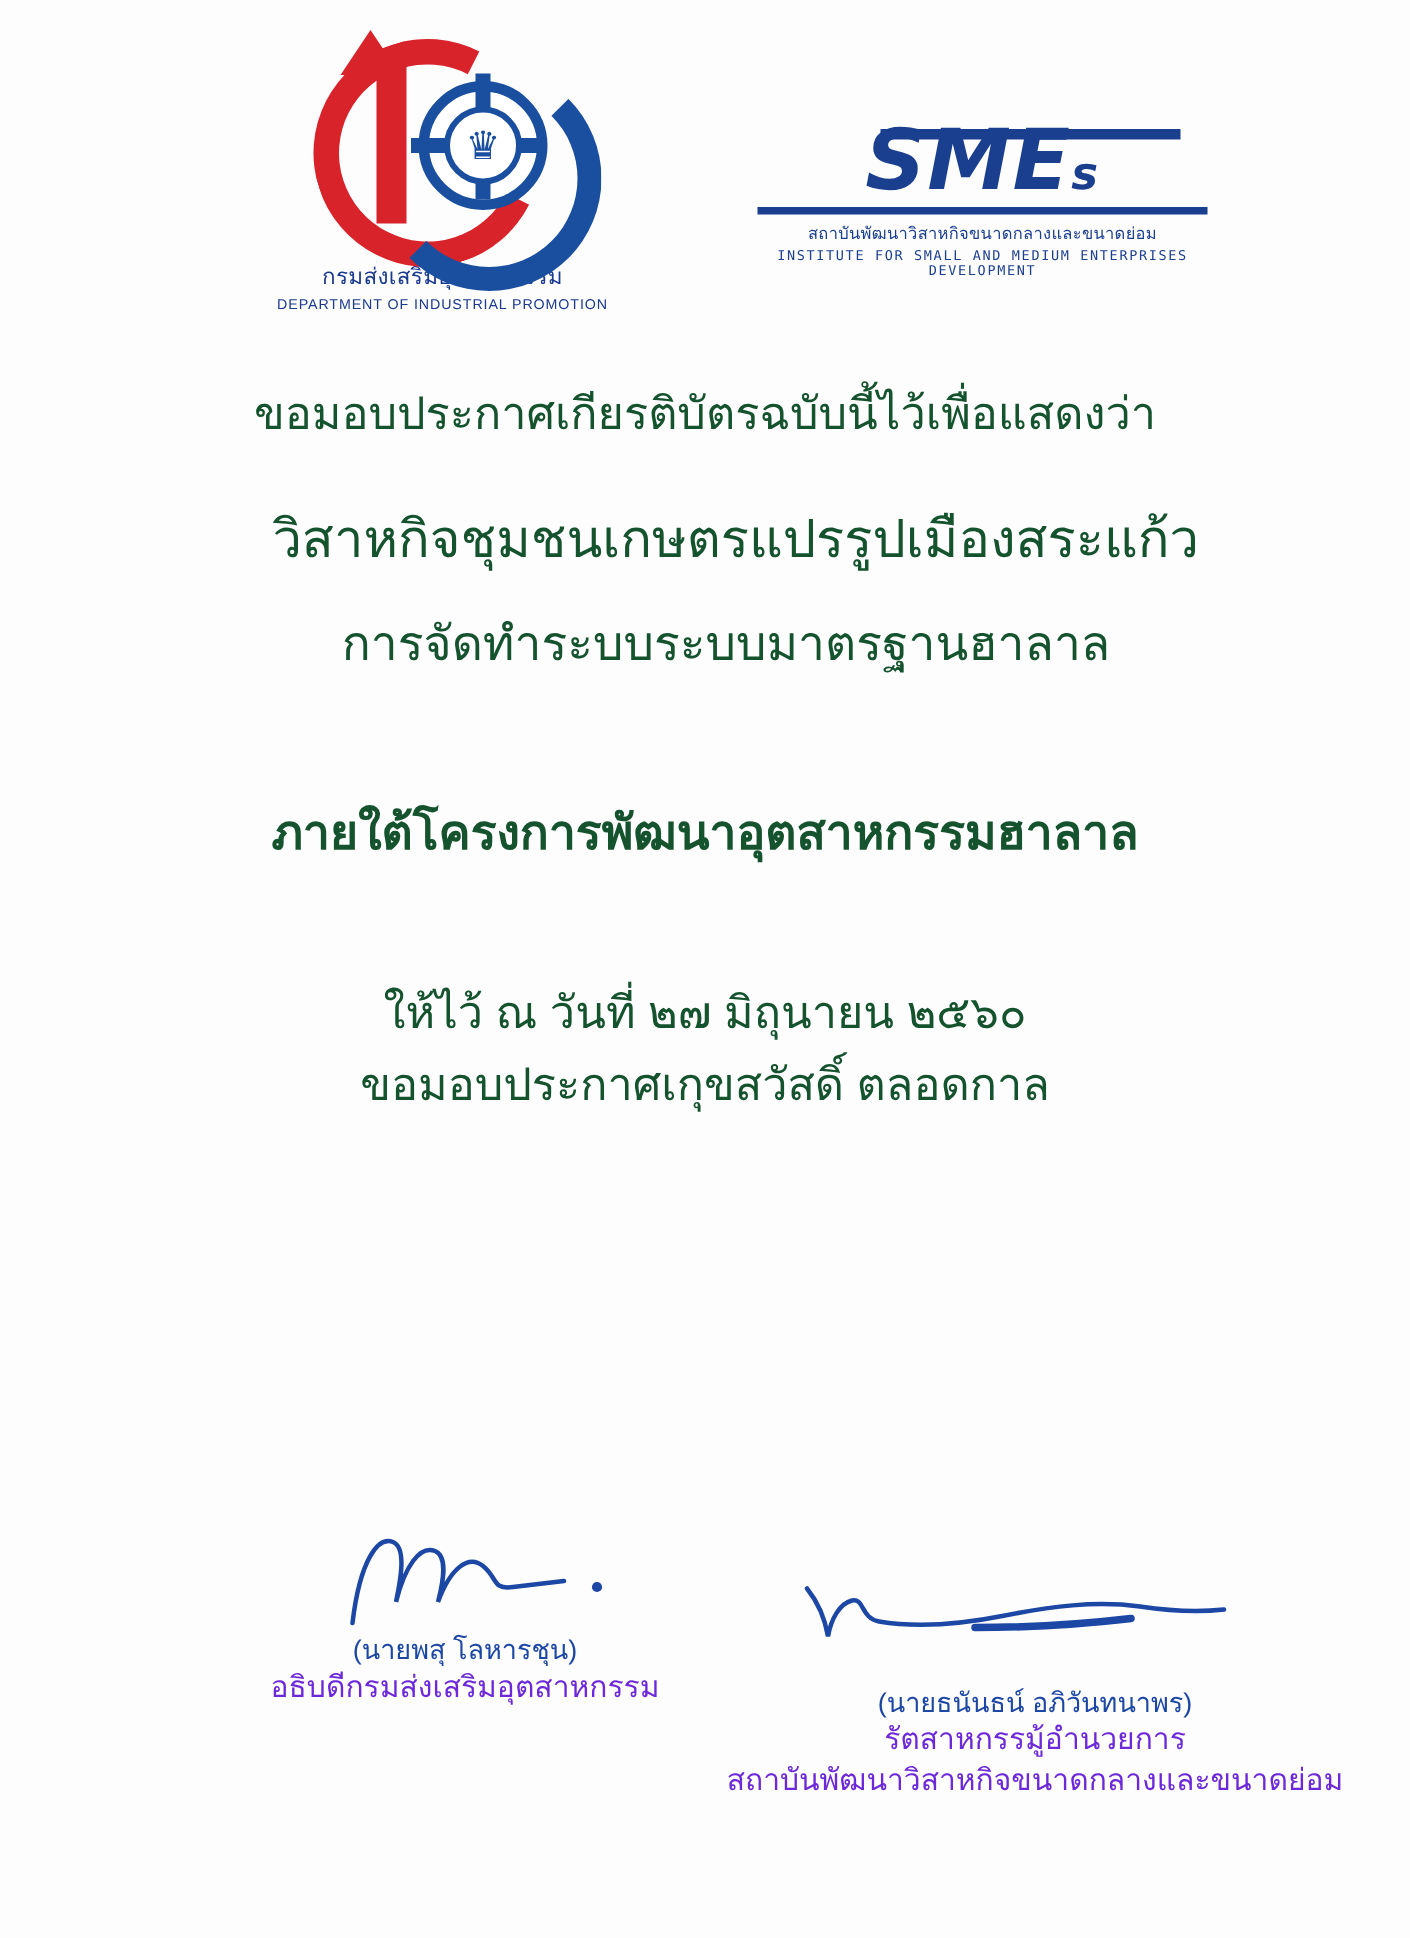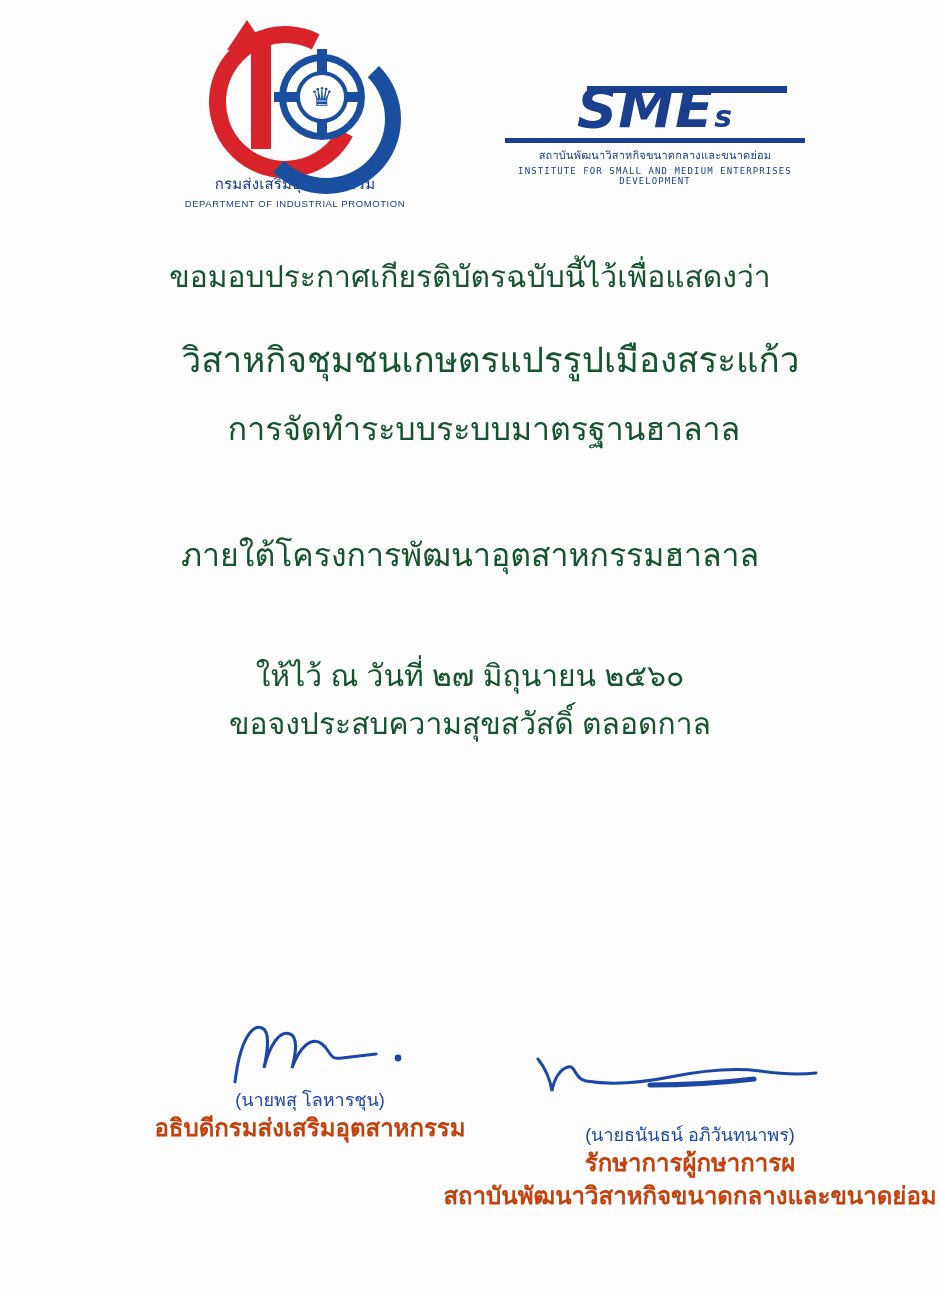--- a/index.html
+++ b/index.html
@@ -209,21 +209,21 @@
     text-align: center;
   }
   .line {
     color: #14532d;
     line-height: 1.25;
   }
   .l-intro   { font-size: 30px; margin-bottom: 42px; }
   .l-name    { font-size: 35px; margin-bottom: 28px; margin-left: 41px; }
   .l-passed  { font-size: 32px; font-weight: bold; margin-bottom: 24px; }
   .l-activity{ font-size: 32px; margin-bottom: 86px; padding-left: 28px; }
-  .l-project { font-size: 32px; font-weight: normal; margin-bottom: 82px; }
+  .l-project { font-size: 32px; font-weight: bold; margin-bottom: 82px; }
   .l-date    { font-size: 30px; margin-bottom: 10px; }
   .l-wish    { font-size: 30px; }
 
   
   .sig-left {
     position: absolute;
     left: 120px;
     top: 1010px;
     width: 380px;
     text-align: center;
@@ -239,24 +239,23 @@
     height: 78px;
     position: relative;
   }
   .sig-mark svg { display: block; margin: 0 auto; }
   .sig-name {
     font-size: 18px;
     color: #1c47a4;
     line-height: 1.35;
   }
   .sig-title {
-    font-size: 24px;
-    color: #c2410c;
+    font-size: 20px;
+    color: #6d28d9;
     line-height: 1.35;
-    font-weight: bold;
   }
 </style>
 </head>
 <body>
 
 <div class="certificate">
 
   <div class="logo-row">
 
     <div class="dip-logo">
@@ -285,21 +284,21 @@
     </div>
 
   </div>
 
   <div class="body-block">
     <div class="line l-intro">ขอมอบประกาศเกียรติบัตรฉบับนี้ไว้เพื่อแสดงว่า</div>
     <div class="line l-name">วิสาหกิจชุมชนเกษตรแปรรูปเมืองสระแก้ว</div>
     <div class="line l-activity">การจัดทำระบบระบบมาตรฐานฮาลาล</div>
     <div class="line l-project">ภายใต้โครงการพัฒนาอุตสาหกรรมฮาลาล</div>
     <div class="line l-date">ให้ไว้ ณ วันที่ ๒๗ มิถุนายน ๒๕๖๐</div>
-    <div class="line l-wish">ขอจงประสบความสุขสวัสดิ์ ตลอดกาล</div>
+    <div class="line l-wish">ขอมอบประกาศเกุขสวัสดิ์ ตลอดกาล</div>
   </div>
 
   <div class="sig-left">
     <div class="sig-mark">
       <svg width="220" height="78" viewBox="0 0 220 78" fill="none">
         <path d="M35 72 C40 30, 52 14, 62 18 C72 22, 66 48, 64 58 C70 34, 80 20, 90 24 C100 28, 94 50, 92 58 C100 36, 112 26, 122 34 C132 42, 128 50, 142 48 L176 44" stroke="#1c47a4" stroke-width="3" stroke-linecap="round" fill="none"></path>
         <circle cx="198" cy="48" r="3.4" fill="#1c47a4"></circle>
       </svg>
     </div>
     <div class="sig-name">(นายพสุ โลหารชุน)</div>
@@ -307,17 +306,17 @@
   </div>
 
   <div class="sig-right">
     <div class="sig-mark">
       <svg width="320" height="68" viewBox="0 0 320 68" fill="none">
         <path d="M8 14 C16 24, 20 34, 22 46 C24 34, 30 24, 38 22 C46 20, 44 34, 56 36 C80 40, 110 38, 140 32 C170 26, 200 22, 230 26 C250 29, 268 30, 286 28" stroke="#1c47a4" stroke-width="3" stroke-linecap="round" fill="none"></path>
         <path d="M120 40 C150 40, 190 38, 224 34" stroke="#1c47a4" stroke-width="5" stroke-linecap="round" fill="none"></path>
       </svg>
     </div>
     <div class="sig-name">(นายธนันธน์ อภิวันทนาพร)</div>
-    <div class="sig-title">รักษาการผู้กษาการผ</div>
+    <div class="sig-title">รัตสาหกรรมู้อำนวยการ</div>
     <div class="sig-title">สถาบันพัฒนาวิสาหกิจขนาดกลางและขนาดย่อม</div>
   </div>
 
 </div>
 
 </body></html>

